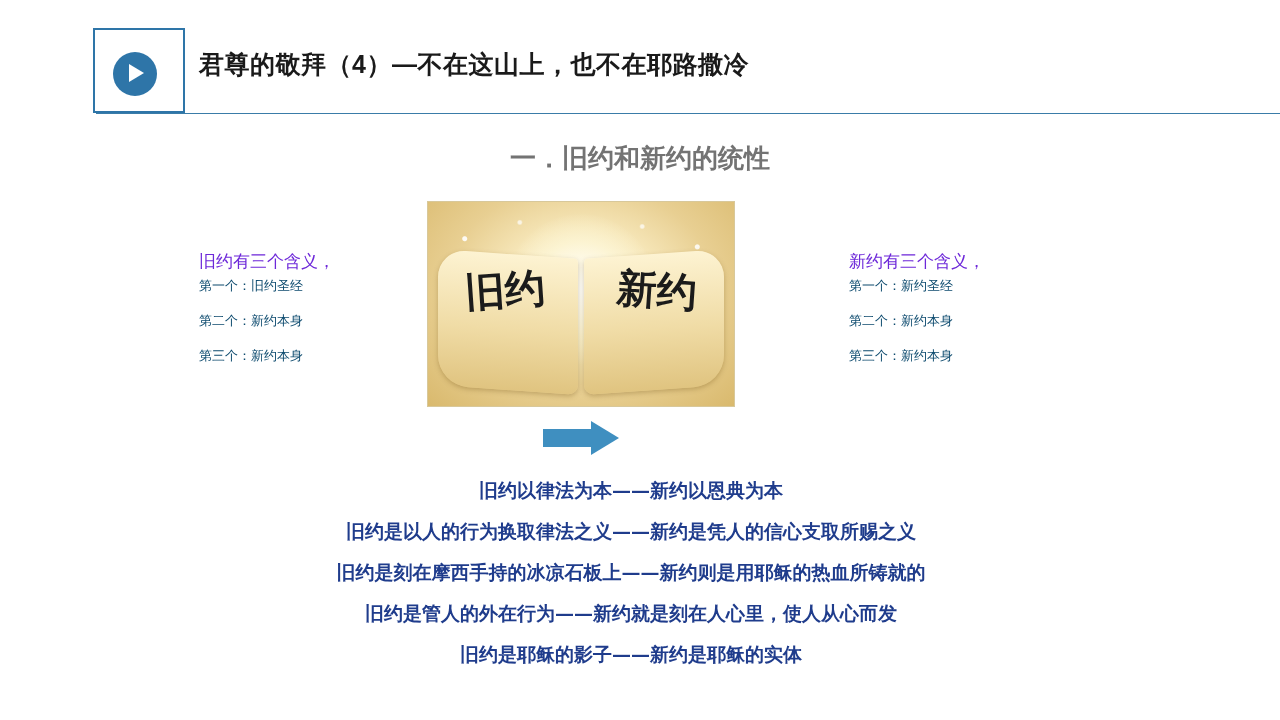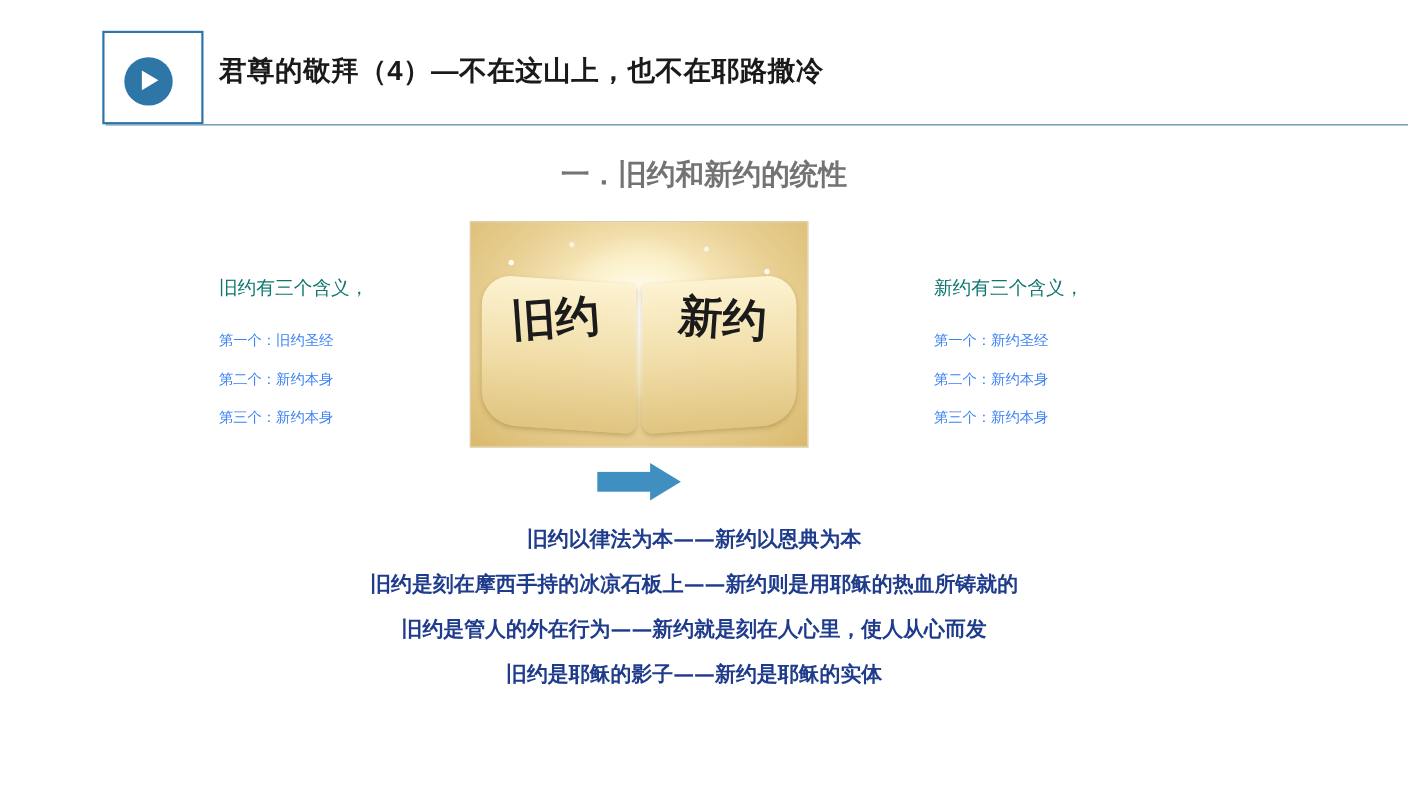--- a/index.html
+++ b/index.html
@@ -85,27 +85,27 @@
 
   
   .col {
     position: absolute;
     top: 250px;
   }
   .col.left { left: 199px; }
   .col.right { left: 849px; }
   .col-title {
     font-size: 17px;
-    color: #0f766e;
-    margin-bottom: 28px;
+    color: #6d28d9;
+    margin-bottom: 4px;
     white-space: nowrap;
   }
   .col-item {
     font-size: 13px;
-    color: #3b82f6;
+    color: #0c4a6e;
     margin-bottom: 17px;
     white-space: nowrap;
   }
 
   
   .bible-img {
     position: absolute;
     left: 427px;
     top: 201px;
     width: 308px;
@@ -273,16 +273,17 @@
   <div class="word-new">新约</div>
 </div>
 
 <div class="arrow">
   <div class="arrow-shaft"></div>
   <div class="arrow-head"></div>
 </div>
 
 <div class="bottom-lines">
   <div class="bottom-line">旧约以律法为本——新约以恩典为本</div>
+  <div class="bottom-line">旧约是以人的行为换取律法之义——新约是凭人的信心支取所赐之义</div>
   <div class="bottom-line">旧约是刻在摩西手持的冰凉石板上——新约则是用耶稣的热血所铸就的</div>
   <div class="bottom-line">旧约是管人的外在行为——新约就是刻在人心里，使人从心而发</div>
   <div class="bottom-line">旧约是耶稣的影子——新约是耶稣的实体</div>
 </div>
 
 </body></html>

